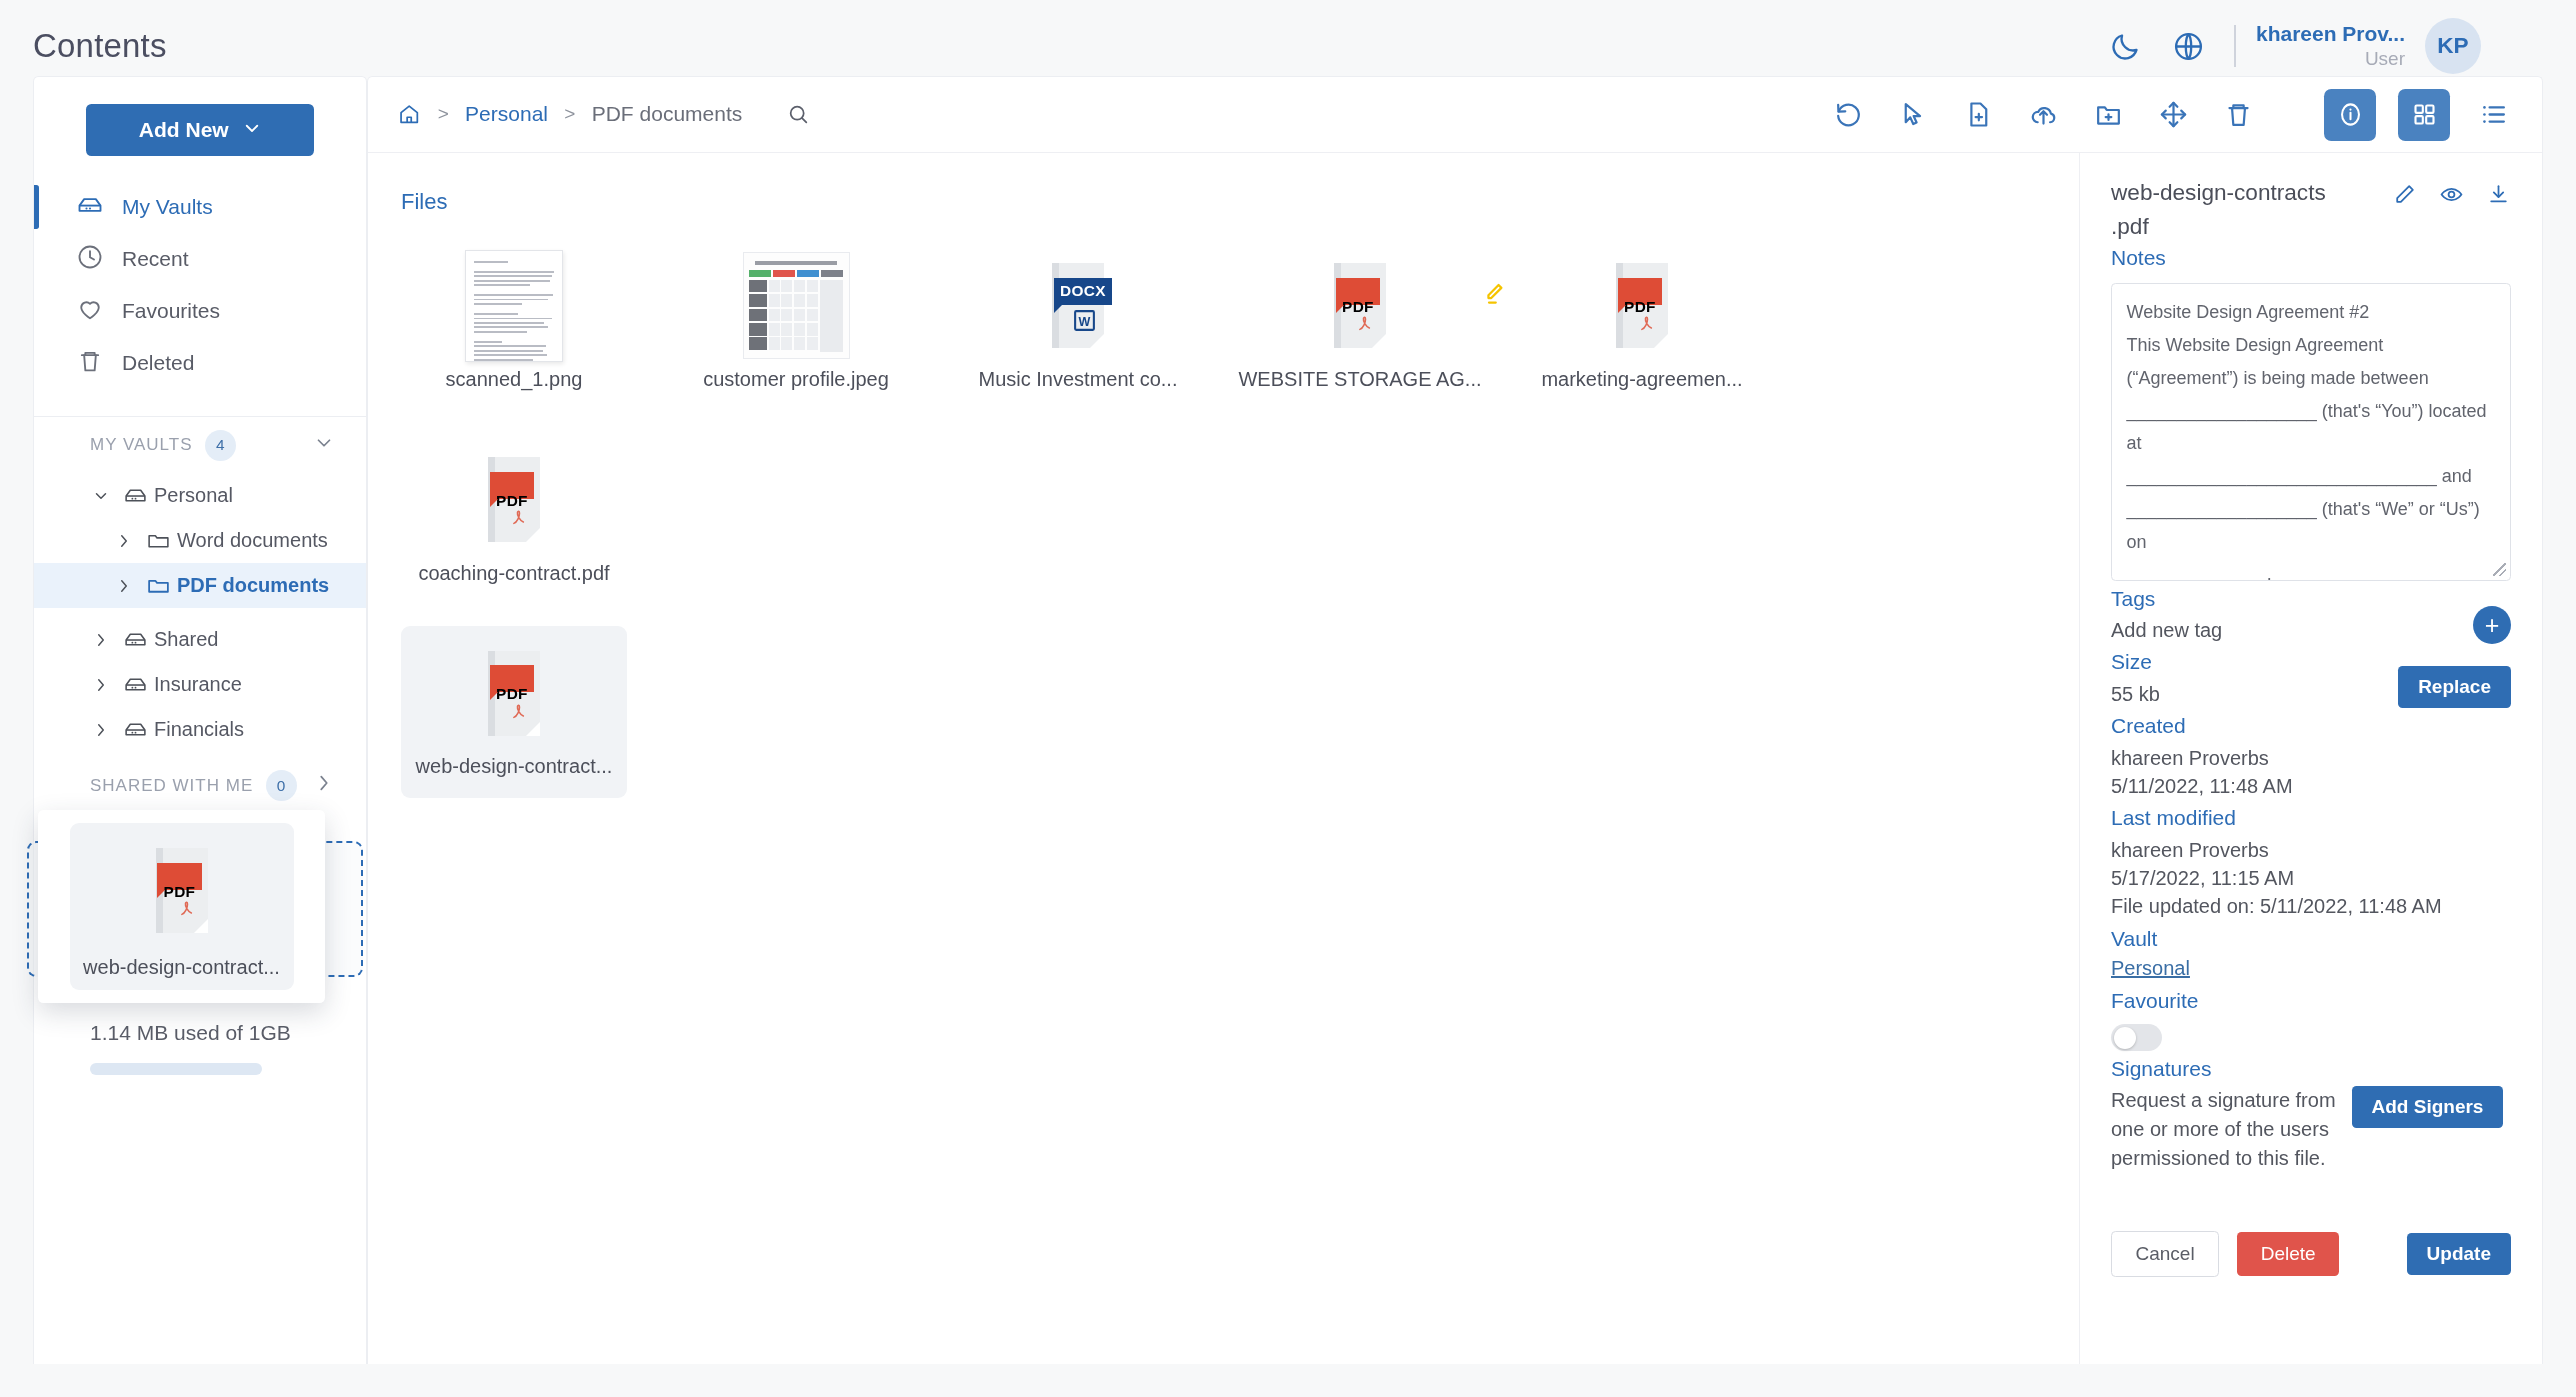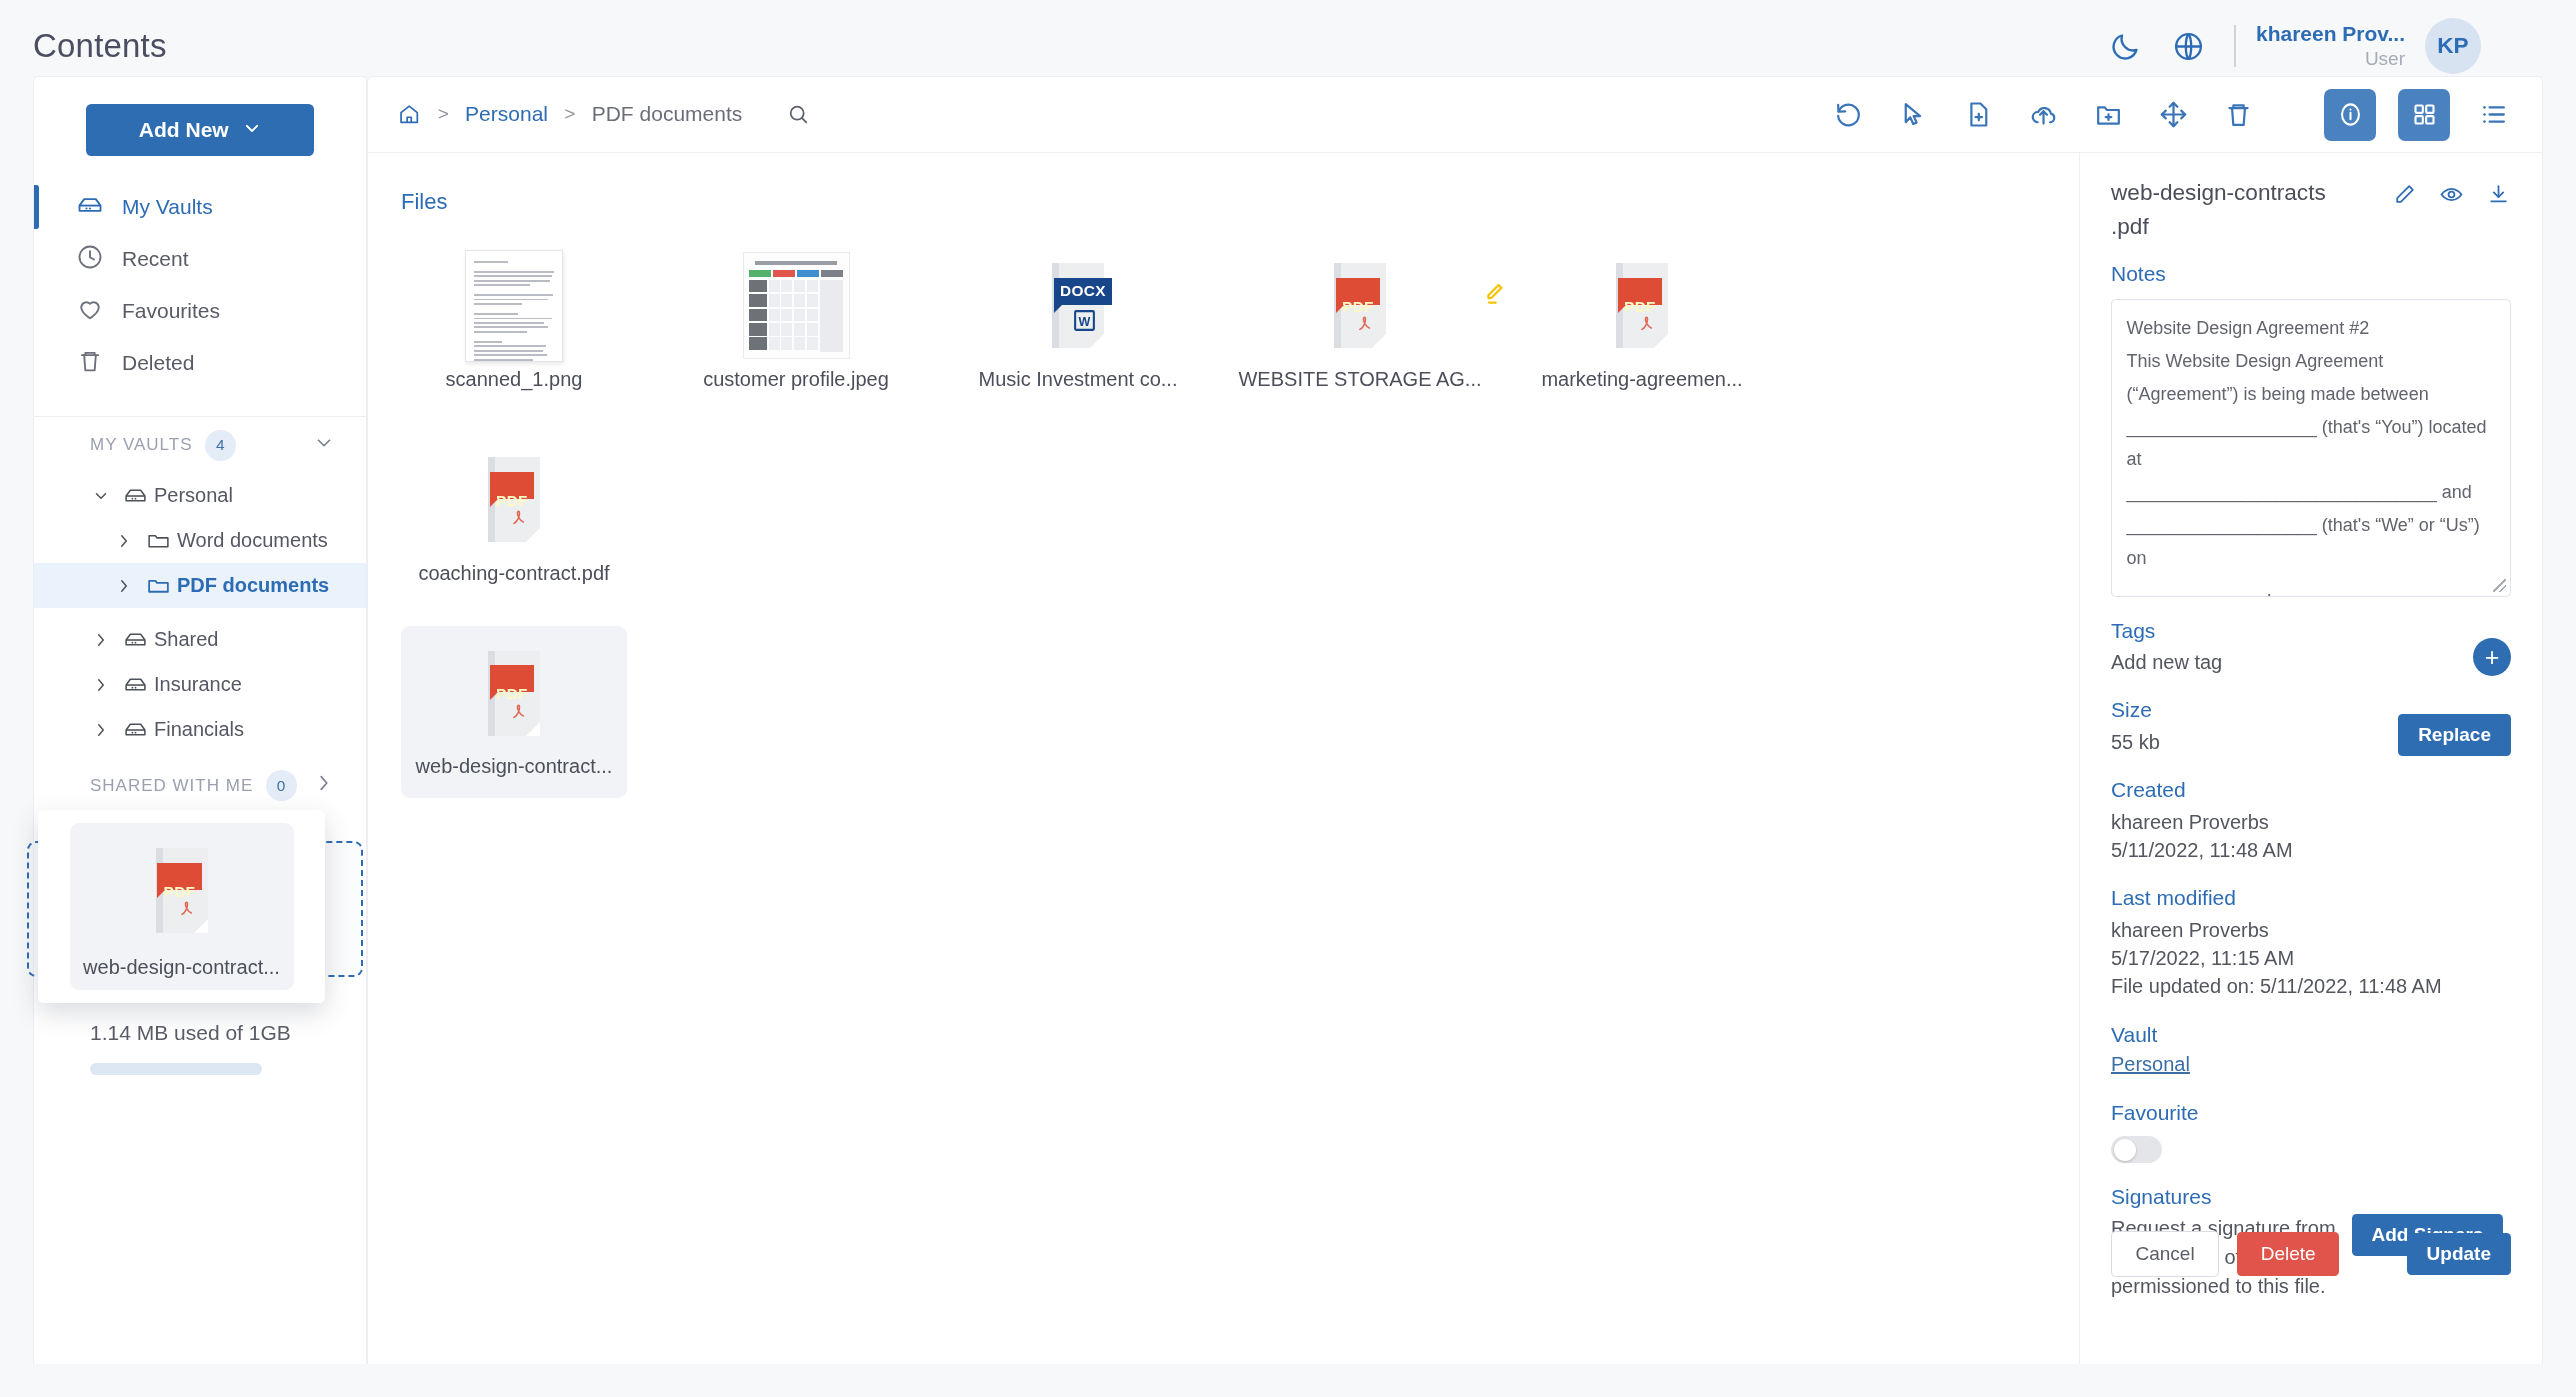--- a/index.html
+++ b/index.html
@@ -187,21 +187,21 @@
   .docicon .tag {
     position:absolute; left:1.8px; top:14.5px; height:27px; padding: 0 6.3px;
     display:flex; align-items:center; justify-content:center;
     color:#fff; font-size:15.4px; font-weight:bold; letter-spacing:0.3px;
   }
   .docicon .tag::after{
     content:''; position:absolute; left:0; top:27px;
     border-left: 8.1px solid currentColor; border-bottom: 8.1px solid transparent;
   }
   .tag.pdf { background:#de4c36; color:#de4c36; }
-  .tag.pdf span { color:#fef9c3;margin-top:31px; }
+  .tag.pdf span { color:#000000;margin-top:31px; }
   .tag.docx { background:#17478a; color:#17478a; }
   .tag.docx span { color:#fff; }
 
   
   .scan-sheet {
     width: 98px; height: 112px; background:#fff;
     border:0.9px solid #e3e5e9; box-shadow: 0.9px 1.8px 4.5px rgba(0,0,0,.09);
     padding: 10px 8.1px; overflow:hidden;
   }
   .scan-line { height:1.8px; background:#b9bcc4; margin-bottom:2.7px; }
@@ -224,21 +224,21 @@
 
   
   .details {
     width: 463px; border-left:0.9px solid #eeeff3;
     padding: 25px 31px 0 31px; position:relative;
   }
   .d-title-row { display:flex; align-items:flex-start; }
   .d-filename { font-size:22.6px; color:#4b4e59; line-height:1.35; }
   .d-title-icons { margin-left:auto; display:flex; gap:22px; padding-top:3.6px; }
   .d-ext { font-size:22.6px; color:#4b4e59; margin-top: 5.4px; }
-  .d-label { font-size:21px; color:#2d6cb5; margin-top: 22px; }
+  .d-label { font-size:21px; color:#2d6cb5; margin-top: 6px; }
   .d-value { font-size:20px; color:#53565f; margin-top: 5.4px; line-height:1.42; }
   .notes-box {
     margin-top: 12.7px; border:0.9px solid #dfe2e8; border-radius:4.5px;
     padding: 12.7px 14.5px 14.5px 14.5px; height: 298px; overflow:hidden;
     font-size:18px; color:#61646d; line-height:1.82; position:relative;
     background:#fff;
   }
   .notes-box::after {
     content:''; position:absolute; right:4.5px; bottom:3.6px;
     width:12.7px; height:12.7px;

